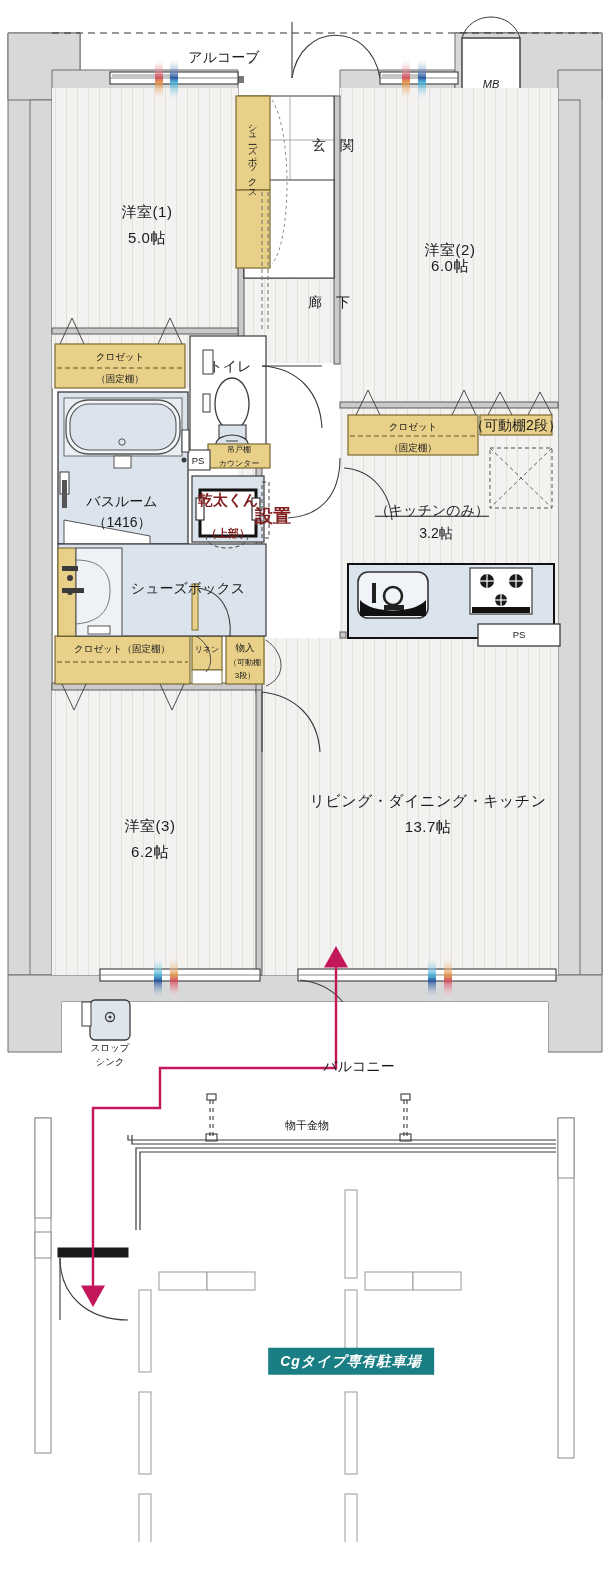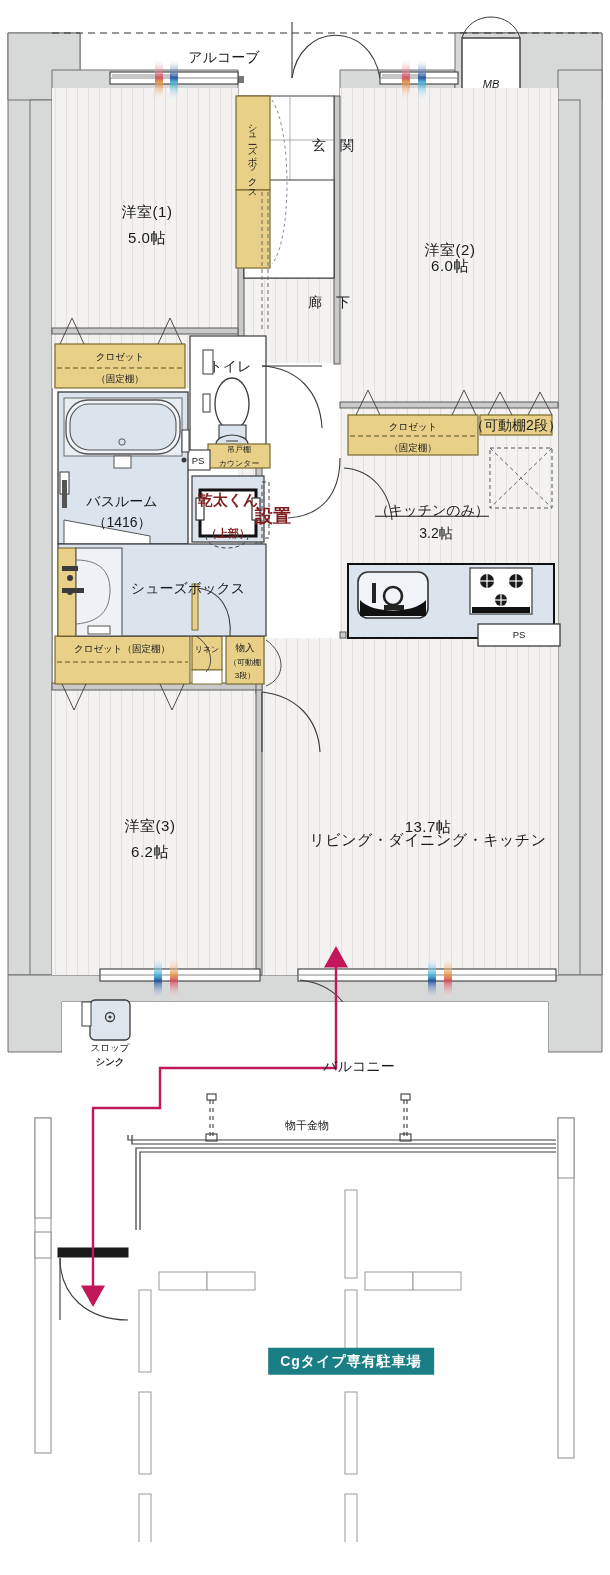--- a/index.html
+++ b/index.html
@@ -385,23 +385,23 @@
 <div class="lbl xs ctr" style="left:413px;top:448px;">（固定棚）</div>
 <div class="lbl tiny ctr" style="left:516px;top:425px;font-size:14px;">（可動棚2段）</div>
 
 <div class="lbl rm2 ctr" style="left:432px;top:510px;text-decoration:underline;">（キッチンのみ）</div>
 <div class="lbl rm2 ctr" style="left:436px;top:533px;">3.2帖</div>
 <div class="lbl xs ctr" style="left:519px;top:635px;">PS</div>
 
 <div class="lbl rm ctr" style="left:150px;top:826px;">洋室(3)</div>
 <div class="lbl rm ctr" style="left:150px;top:852px;">6.2帖</div>
 
-<div class="lbl rm ctr" style="left:428px;top:801px;margin-top:39px;">リビング・ダイニング・キッチン</div>
+<div class="lbl rm ctr" style="left:428px;top:801px;">リビング・ダイニング・キッチン</div>
 <div class="lbl rm ctr" style="left:428px;top:827px;">13.7帖</div>
 
 <div class="lbl xs ctr" style="left:110px;top:1048px;">スロップ</div>
-<div class="lbl xs ctr" style="left:110px;top:1062px;font-weight:bold;">シンク</div>
+<div class="lbl xs ctr" style="left:110px;top:1062px;">シンク</div>
 <div class="lbl rm2 ctr" style="left:311px;top:1066px;margin-left:48px;">バルコニー</div>
 <div class="lbl sm ctr" style="left:307px;top:1125px;">物干金物</div>
 
-<div class="lbl teal ctr" style="left:351px;top:1361px;">Cgタイプ専有駐車場</div>
+<div class="lbl teal ctr" style="left:351px;top:1361px;font-style:italic;">Cgタイプ専有駐車場</div>
 
 </div>
 
 </body></html>

